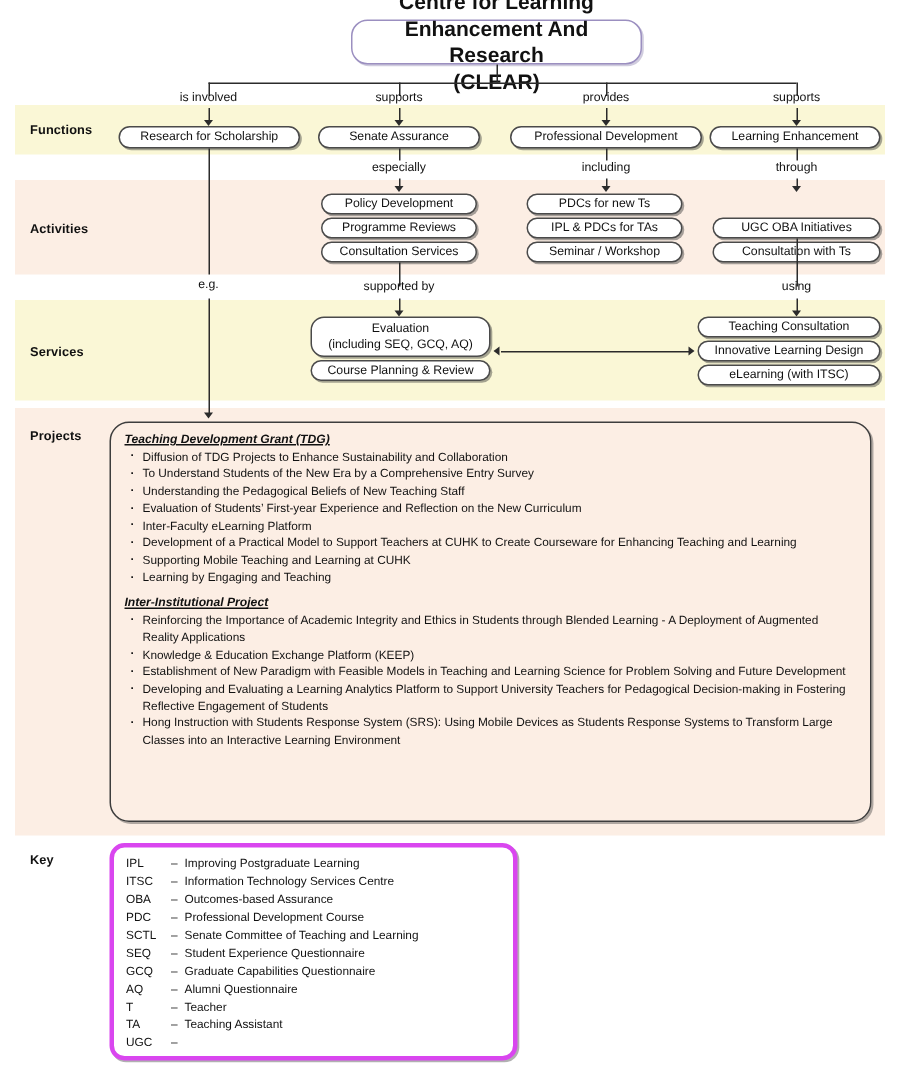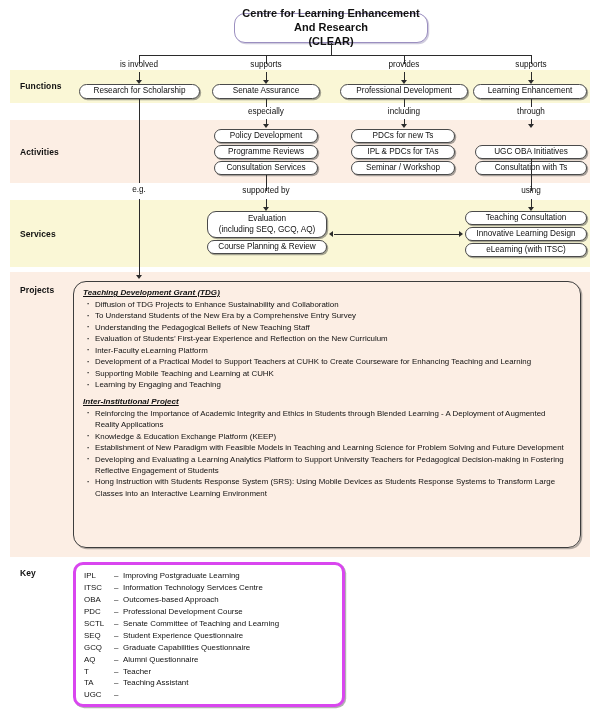--- a/index.html
+++ b/index.html
@@ -54,21 +54,21 @@
     line-height: 1.25;
     padding: 0 3px;
   }
   .node.multi { flex-direction: column; }
 
   
   #node-clear {
     border: 1.4px solid #9b8fc0;
     border-radius: 11px;
     font-weight: bold;
-    font-size: 11px;
+    font-size: 14px;
     box-shadow: 1.2px 1.2px 0 rgba(120,110,160,.35);
   }
 
   
   .vline, .hline {
     position: absolute;
     background: #2b2b2b;
   }
   .vline { width: 1px; }
   .hline { height: 1px; }
@@ -326,21 +326,21 @@
     <span class="key-def">Improving Postgraduate Learning</span>
   </div>
   <div class="key-row">
     <span class="key-abbr">ITSC</span>
     <span class="key-dash">–</span>
     <span class="key-def">Information Technology Services Centre</span>
   </div>
   <div class="key-row">
     <span class="key-abbr">OBA</span>
     <span class="key-dash">–</span>
-    <span class="key-def">Outcomes-based Approach</span>
+    <span class="key-def">Outcomes-based Assurance</span>
   </div>
   <div class="key-row">
     <span class="key-abbr">PDC</span>
     <span class="key-dash">–</span>
     <span class="key-def">Professional Development Course</span>
   </div>
   <div class="key-row">
     <span class="key-abbr">SCTL</span>
     <span class="key-dash">–</span>
     <span class="key-def">Senate Committee of Teaching and Learning</span>

